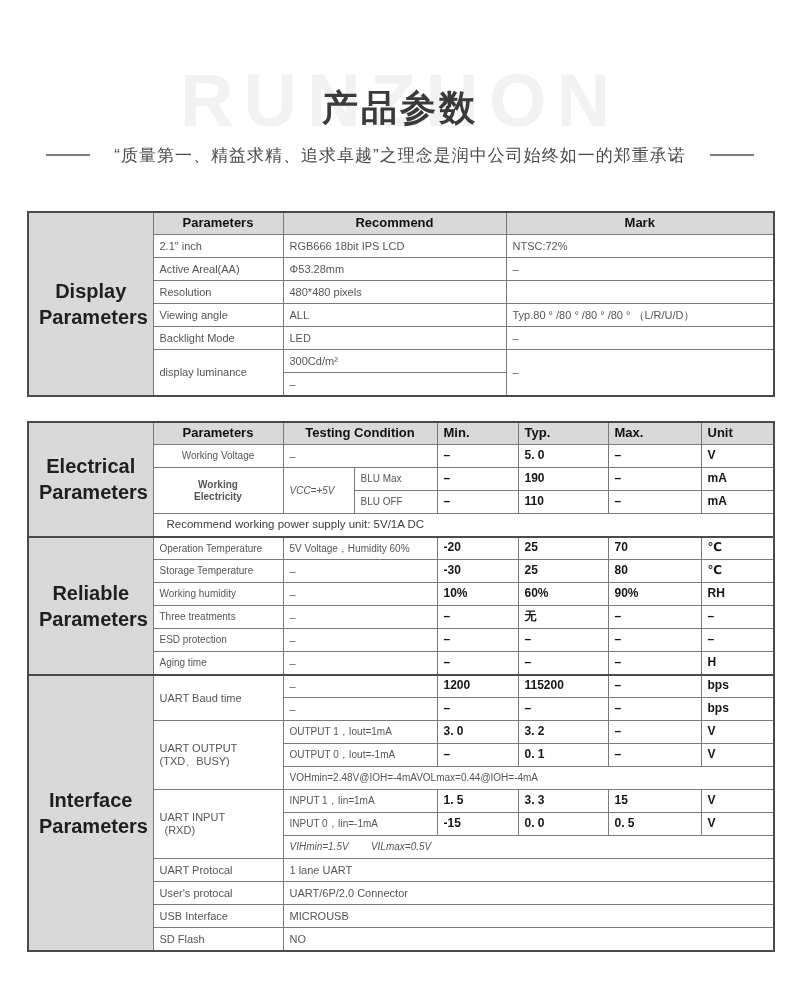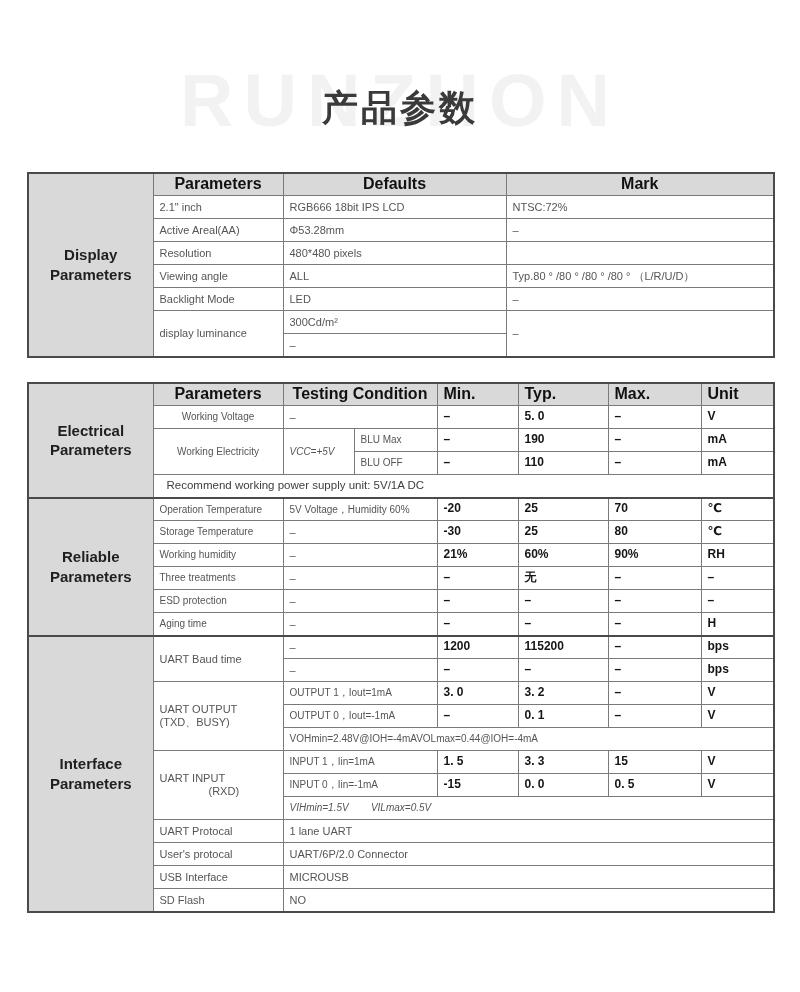--- a/index.html
+++ b/index.html
@@ -40,59 +40,64 @@
   .t1 { margin-top:44px; }
   .t2 { margin-top:24px; }
   td {
     border:1px solid var(--border_light,#7a7a7a);
     height:23px; padding:1px 6px;
     font-size:11px; color:#555; line-height:1.15;
     overflow:hidden; vertical-align:middle; text-align:left;
   }
   .lbl {
     background:var(--panel_bg,#d9d9d9);
-    text-align:center; font-size:15px; font-weight:bold;
+    text-align:center; font-size:20px; font-weight:bold;
     color:#1f1f1f; line-height:1.3; padding:0 10px;
   }
   .hdr {
     background:var(--panel_bg,#d9d9d9);
-    font-weight:bold; font-size:16px; color:#111;
+    font-weight:bold; font-size:13px; color:#111;
   }
   .c   { text-align:center; }
   .b   { font-weight:bold; color:#151515; font-size:12px; }
   .sm  { font-size:10px; }
   .it  { font-style:italic; }
   .pre { white-space:pre;font-style:italic; }
-  .narrow { padding:0 21px; }
+  .narrow { padding:0 21px;font-weight:bold; }
   .two-line span { display:block; }
-  .indent { padding-left:5px;margin-left:44px; }
+  .indent { padding-left:5px; }
   tr.sec td { border-top:2px solid var(--border_dark,#4a4a4a); }
 </style>
 </head>
 <body>
 
 <div class="page">
 
   <div class="header">
     <div class="watermark">RUNZHON</div>
     <h1 class="title">产品参数</h1>
+    <div class="subtitle-row">
+      <span class="hline"></span>
+      <span class="subtitle">“质量第一、精益求精、追求卓越”之理念是润中公司始终如一的郑重承诺</span>
+      <span class="hline"></span>
+    </div>
   </div>
 
   <table class="t1">
     <colgroup>
         <col style="width:125px">
         <col style="width:130px">
         <col style="width:223px">
         <col style="width:268px">
       </colgroup>
     <tbody>
         <tr>
       <td class="lbl" rowspan="8">Display Parameters</td>
       <td class="hdr c">Parameters</td>
-      <td class="hdr c">Defaults</td>
+      <td class="hdr c">Recommend</td>
       <td class="hdr c">Mark</td>
     </tr>
     <tr>
       <td>2.1" inch</td>
       <td>RGB666 18bit IPS LCD</td>
       <td>NTSC:72%</td>
     </tr>
     <tr>
       <td>Active Areal(AA)</td>
       <td>Φ53.28mm</td>
@@ -187,21 +192,21 @@
       <td class="sm">Storage Temperature</td>
       <td colspan="2">–</td>
       <td class="b">-30</td>
       <td class="b">25</td>
       <td class="b">80</td>
       <td class="b">℃</td>
     </tr>
     <tr>
       <td class="sm">Working humidity</td>
       <td colspan="2">–</td>
-      <td class="b">21%</td>
+      <td class="b">10%</td>
       <td class="b">60%</td>
       <td class="b">90%</td>
       <td class="b">RH</td>
     </tr>
     <tr>
       <td class="sm">Three treatments</td>
       <td colspan="2">–</td>
       <td class="b">–</td>
       <td class="b">无</td>
       <td class="b">–</td>

